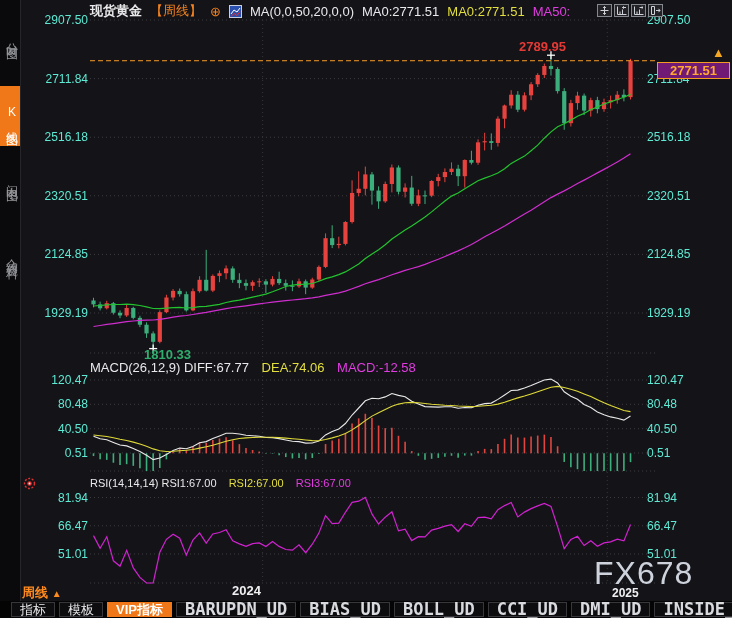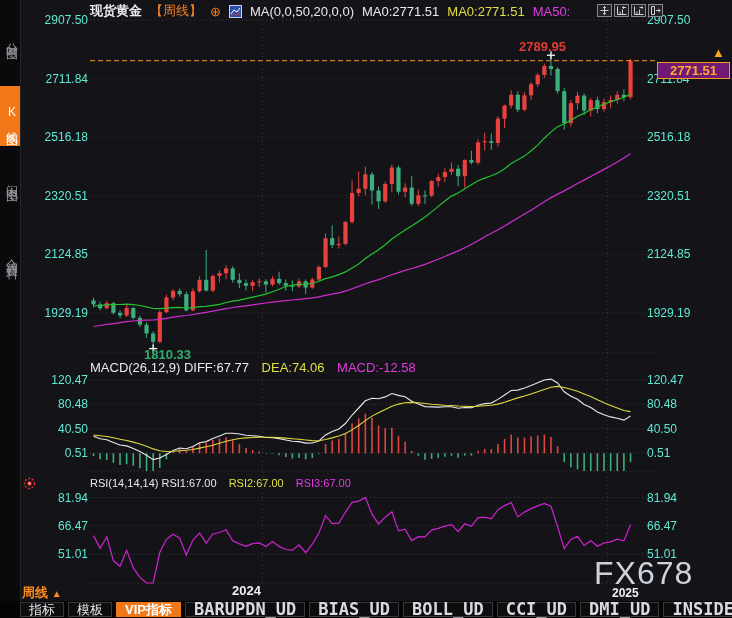--- a/index.html
+++ b/index.html
@@ -42,21 +42,21 @@
   .period-lbl{position:absolute;left:22px;top:584px;color:#ff8a1e;font-weight:bold;
               font-size:13px;z-index:3;cursor:pointer;}
   .period-lbl .tri{font-size:10px;}
   .year{position:absolute;color:#f0f0f2;font-weight:bold;z-index:2;}
   #year-left{left:232px;top:583px;width:60px;font-size:13px;}
   #year-right{left:612px;top:586px;font-size:12px;}
   .watermark{position:absolute;left:594px;top:555px;font-size:32px;color:#cdd2dc;
              letter-spacing:1px;z-index:6;font-weight:normal;}
   
   .toolbar{position:absolute;left:0;top:601px;width:732px;height:17px;background:#040405;
-           display:flex;align-items:center;gap:4px;padding-left:20px;box-sizing:border-box;z-index:7;}
+           display:flex;align-items:center;gap:4px;padding-left:11px;box-sizing:border-box;z-index:7;}
   .tbi{height:15px;line-height:14px;padding:0 8px;border:1px solid #38383c;background:#0d0d10;
        color:#eaeaec;font-size:13px;box-sizing:border-box;cursor:pointer;white-space:nowrap;}
   .tbi.mono{font-family:"DejaVu Sans Mono",monospace;font-size:17px;font-weight:bold;
             color:#d8dade;line-height:13px;}
   .tbi.active{background:#f07818;border-color:#f07818;color:#fff;font-weight:bold;}
 </style>
 </head>
 <body>
 
 <div id="app">

